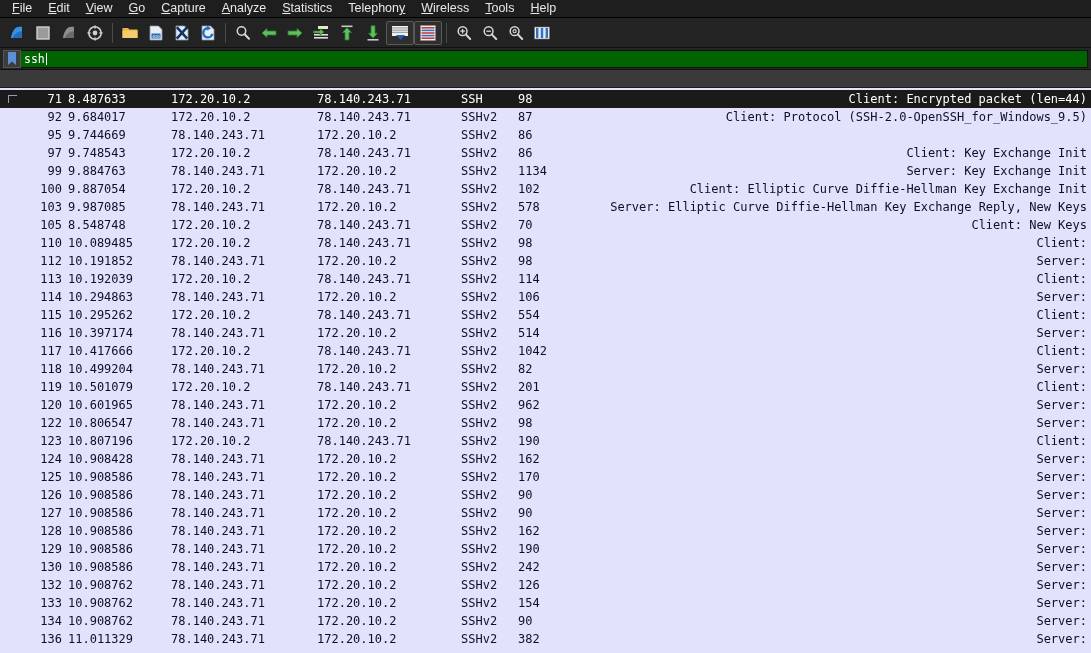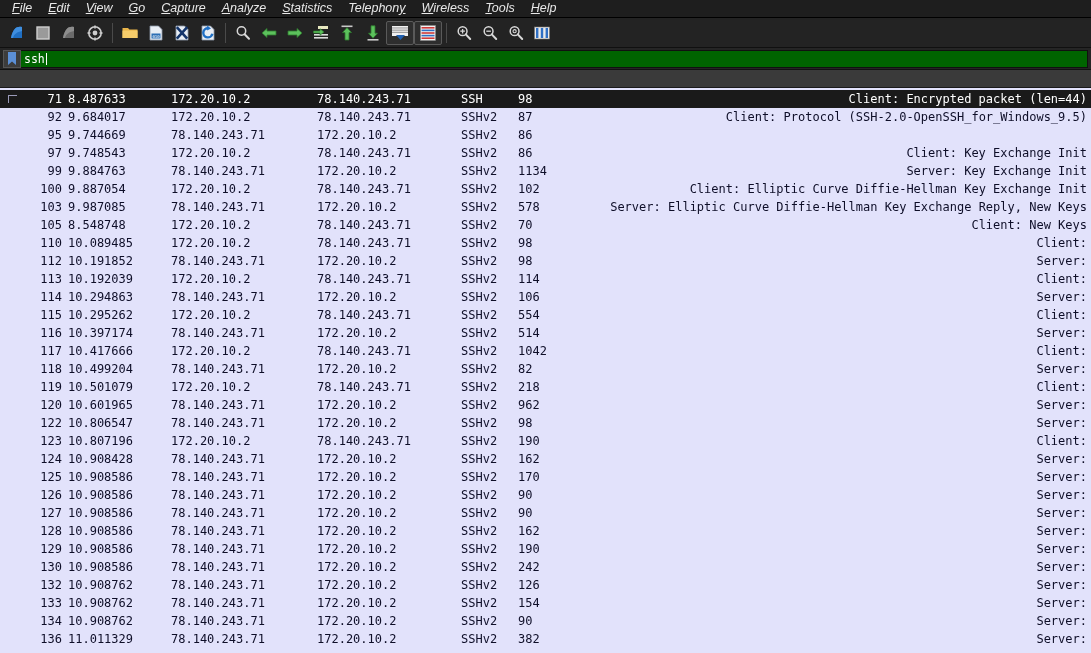--- a/index.html
+++ b/index.html
@@ -12,21 +12,20 @@
   }
 
   
   #menubar {
     height: 18px;
     background: #1e1e1e;
     display: flex;
     align-items: center;
     padding-left: 4px;
     border-bottom: 1px solid #000;
-    font-style: italic;
   }
   .menu-item {
     color: #e8e8e8;
     font-size: 12.5px;
     line-height: 17px;
     padding: 0 8px;
     white-space: nowrap;
     cursor: default;
   }
   .menu-item .mn { text-decoration: underline; }
@@ -499,21 +498,21 @@
       <div class="c proto">SSHv2</div>
       <div class="c len">82</div>
       <div class="c info">Server:</div>
     </div>
     <div class="prow">
       <div class="c num">119</div>
       <div class="c time">10.501079</div>
       <div class="c src">172.20.10.2</div>
       <div class="c dst">78.140.243.71</div>
       <div class="c proto">SSHv2</div>
-      <div class="c len">218</div>
+      <div class="c len">201</div>
       <div class="c info">Client:</div>
     </div>
     <div class="prow">
       <div class="c num">120</div>
       <div class="c time">10.601965</div>
       <div class="c src">78.140.243.71</div>
       <div class="c dst">172.20.10.2</div>
       <div class="c proto">SSHv2</div>
       <div class="c len">962</div>
       <div class="c info">Server:</div>

